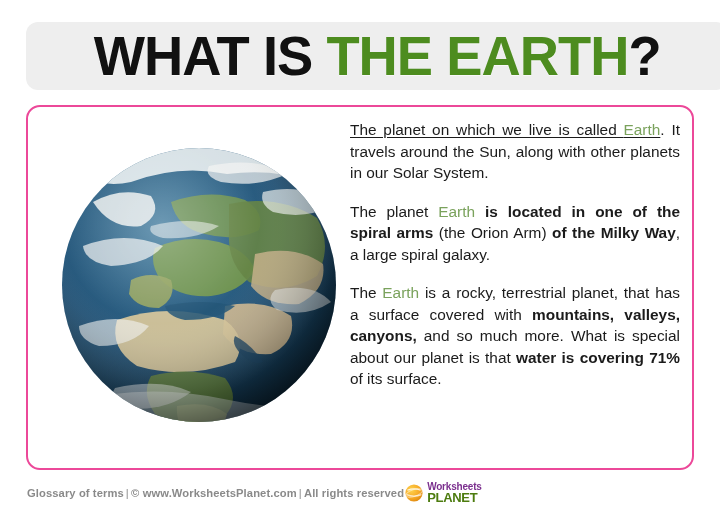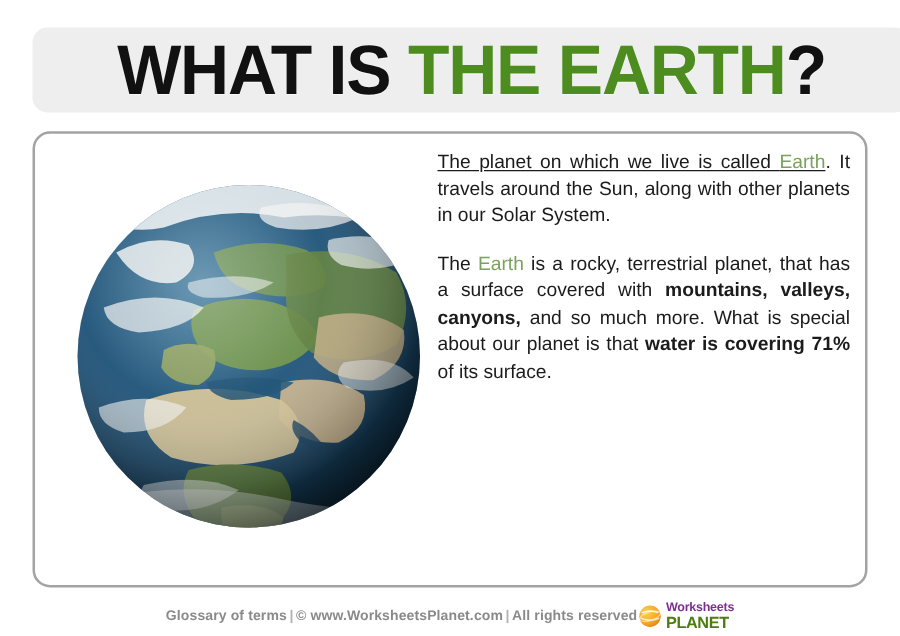--- a/index.html
+++ b/index.html
@@ -48,21 +48,21 @@
   .t-green { color: #4d8c1f; }
 
   
   .content-card {
     position: absolute;
     left: 26px;
     top: 105px;
     width: 668px;
     height: 365px;
     background: #ffffff;
-    border: 2px solid #a3a3a3;
+    border: 2px solid #ec4899;
     border-radius: 14px;
     box-sizing: border-box;
   }
 
   
   .earth-wrap {
     position: absolute;
     left: 31px;
     top: 23px;
     width: 280px;
@@ -93,21 +93,21 @@
 
   
   .footer {
     position: absolute;
     left: 27px;
     top: 481px;
     width: 666px;
     height: 24px;
     display: flex;
     align-items: center;
-    justify-content: center;
+    justify-content: flex-start;
   }
   .footer-text {
     font-size: 11.2px;
     font-weight: bold;
     color: #8a8a8a;
     letter-spacing: 0.1px;
     white-space: nowrap;
   }
   .footer-text .sep { color: #b3b3b3; font-weight: bold; padding: 0 2px; }
 
@@ -206,20 +206,21 @@
         </g>
 
         <circle cx="140" cy="155" r="137" fill="url(#shadeG)"></circle>
       </svg>
     </div>
 
     <div class="text-col">
 
       <p class="para"><span class="lead"><span>The planet on which we live is called </span><span class="g">Earth</span></span><span>. It travels around the Sun, along with other planets in our Solar System.</span></p>
 
+      <p class="para"><span>The planet </span><span class="g">Earth</span><span class="b"> is located in one of the spiral arms</span><span> (the Orion Arm) </span><span class="b">of the Milky Way</span><span>, a large spiral galaxy.</span></p>
 
       <p class="para"><span>The </span><span class="g">Earth</span><span> is a rocky, terrestrial planet, that has a surface covered with </span><span class="b">mountains, valleys, canyons,</span><span> and so much more. What is special about our planet is that </span><span class="b">water is covering 71%</span><span> of its surface.</span></p>
 
     </div>
   </div>
 
   <div class="footer">
     <div class="footer-text"><span>Glossary of terms</span><span class="sep">|</span><span>©</span> <span>www.WorksheetsPlanet.com</span><span class="sep">|</span><span>All rights reserved</span></div>
 
     <div class="logo">

